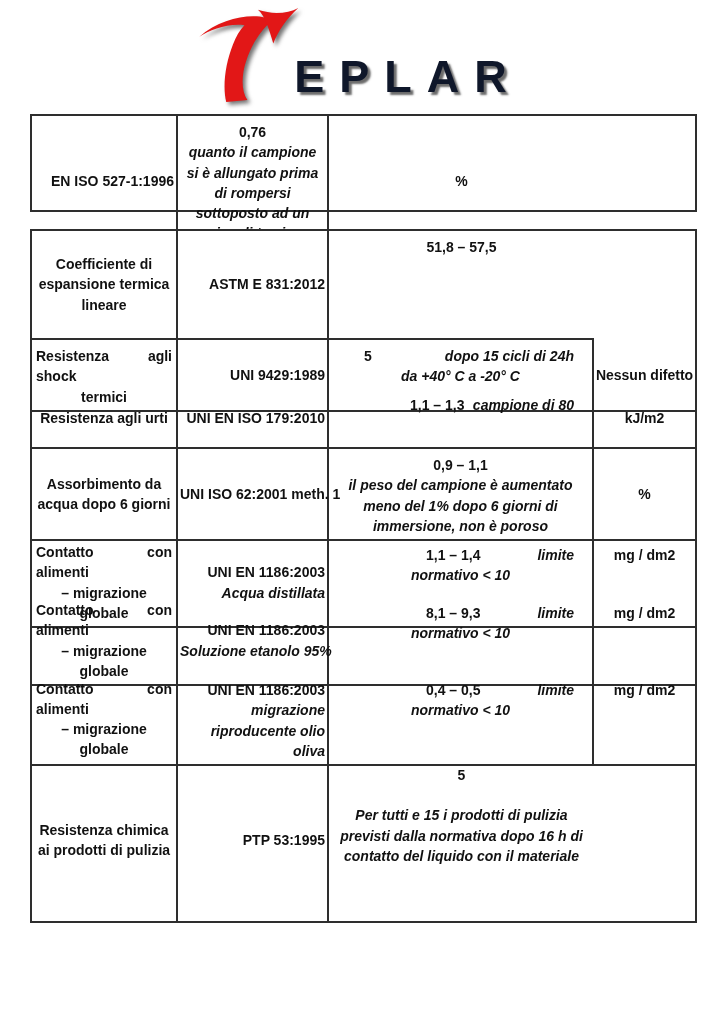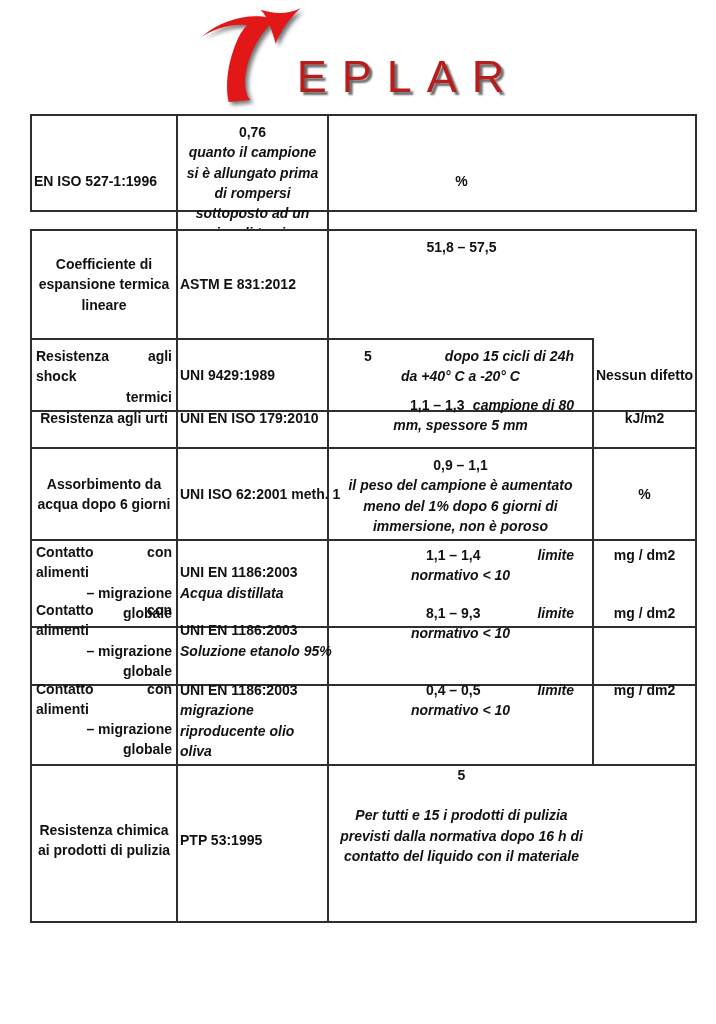--- a/index.html
+++ b/index.html
@@ -9,22 +9,22 @@
     font-family:"Liberation Sans", sans-serif; color:#111;
   }
 
   
   .logo-wrap {
     position:absolute; top:6px; left:50%; transform:translateX(-50%);
     display:flex; align-items:flex-end; height:96px;
   }
   .logo-svg { margin-right:-12px; filter:drop-shadow(3px 3px 2px rgba(70,70,70,0.75)); }
   .wordmark {
-    font-size:45px; font-weight:normal; letter-spacing:15px; line-height:1;
-    color:#b91c1c; margin-bottom:3px;
+    font-size:45px; font-weight:bold; letter-spacing:15px; line-height:1;
+    color:#0f172a; margin-bottom:3px;
     text-shadow:3px 3px 2px rgba(70,70,70,0.8);
   }
 
   
   .dtable { position:absolute; left:30px; width:667px; border:2px solid #2e2e2e; background:#fff; }
   .t1 { top:114px; }
   .t2 { top:229px; }
 
   .trow { display:grid; grid-template-columns:146px 151px 265px 101px; }
   .cell {
@@ -41,22 +41,22 @@
   .rh-c { height:49px; }
   .rh-d { height:60px; }
   .rh-e { height:90px; }
   .rh-f { height:58px; }
   .rh-g { height:77px; }
   .rh-h { height:85px; }
   .rh-i { height:162px; }
 
   .c-prop { text-align:center; padding:3px 4px; }
   .jline { text-align:justify; text-align-last:justify; }
-  .lline { text-align:right; }
-  .c-std { text-align:left; padding:3px 2px; }
+  .lline { text-align:center; }
+  .c-std { text-align:right; padding:3px 2px; }
   .std-sub { font-style:italic; }
   .c-res { text-align:center; }
   .c-unit { text-align:center; padding:3px 2px; align-items:center; }
   .vtop { justify-content:flex-start; padding-top:6px; }
   .note { font-style:italic; }
   .res-line { display:flex; justify-content:space-between; align-items:baseline; padding-right:13px; }
   .indent-sm { padding-left:30px; }
   .indent-md { padding-left:76px; }
   .indent-lg { padding-left:92px; }
   .spacer { height:20px; }
@@ -128,21 +128,20 @@
       <div>Resistenza agli urti</div>
     </div>
     <div class="cell c-std">
       <div class="nowrap">UNI EN ISO 179:2010</div>
     </div>
     <div class="cell c-res vtop">
       <div class="res-line indent-md">
         <span class="nowrap">1,1 – 1,3</span>
         <span class="note nowrap">campione di 80</span>
       </div>
-      <div class="note">mm, spessore 5 mm</div>
     </div>
     <div class="cell c-unit">
       <div>kJ/m2</div>
     </div>
   </div>
 
   <div class="trow rh-e">
     <div class="cell c-prop">
       <div>Assorbimento da acqua dopo 6 giorni</div>
     </div>

